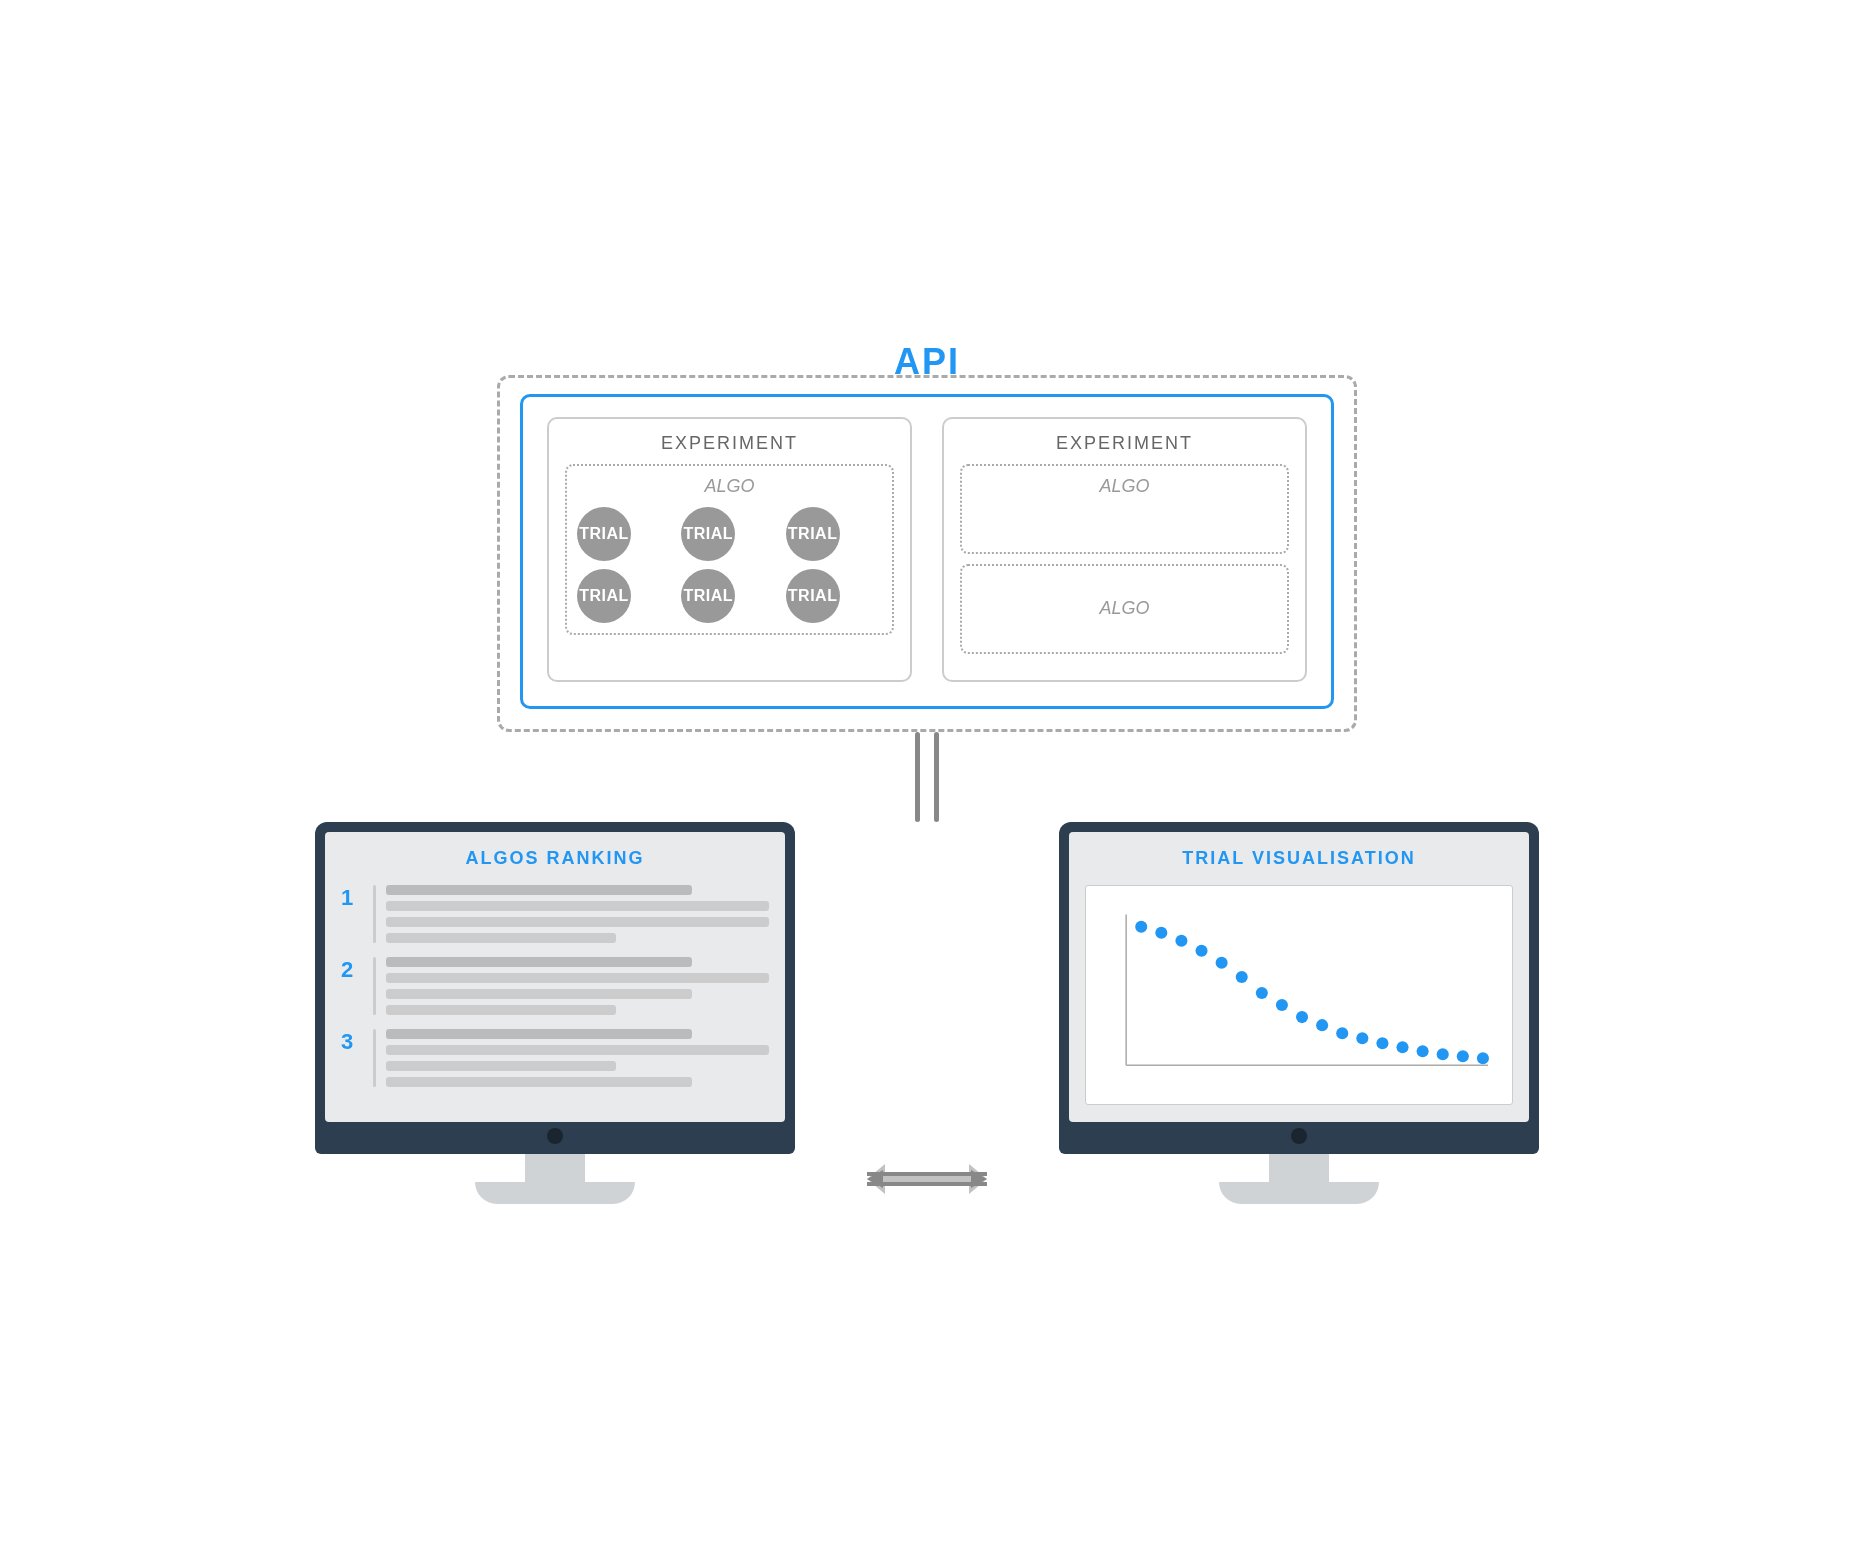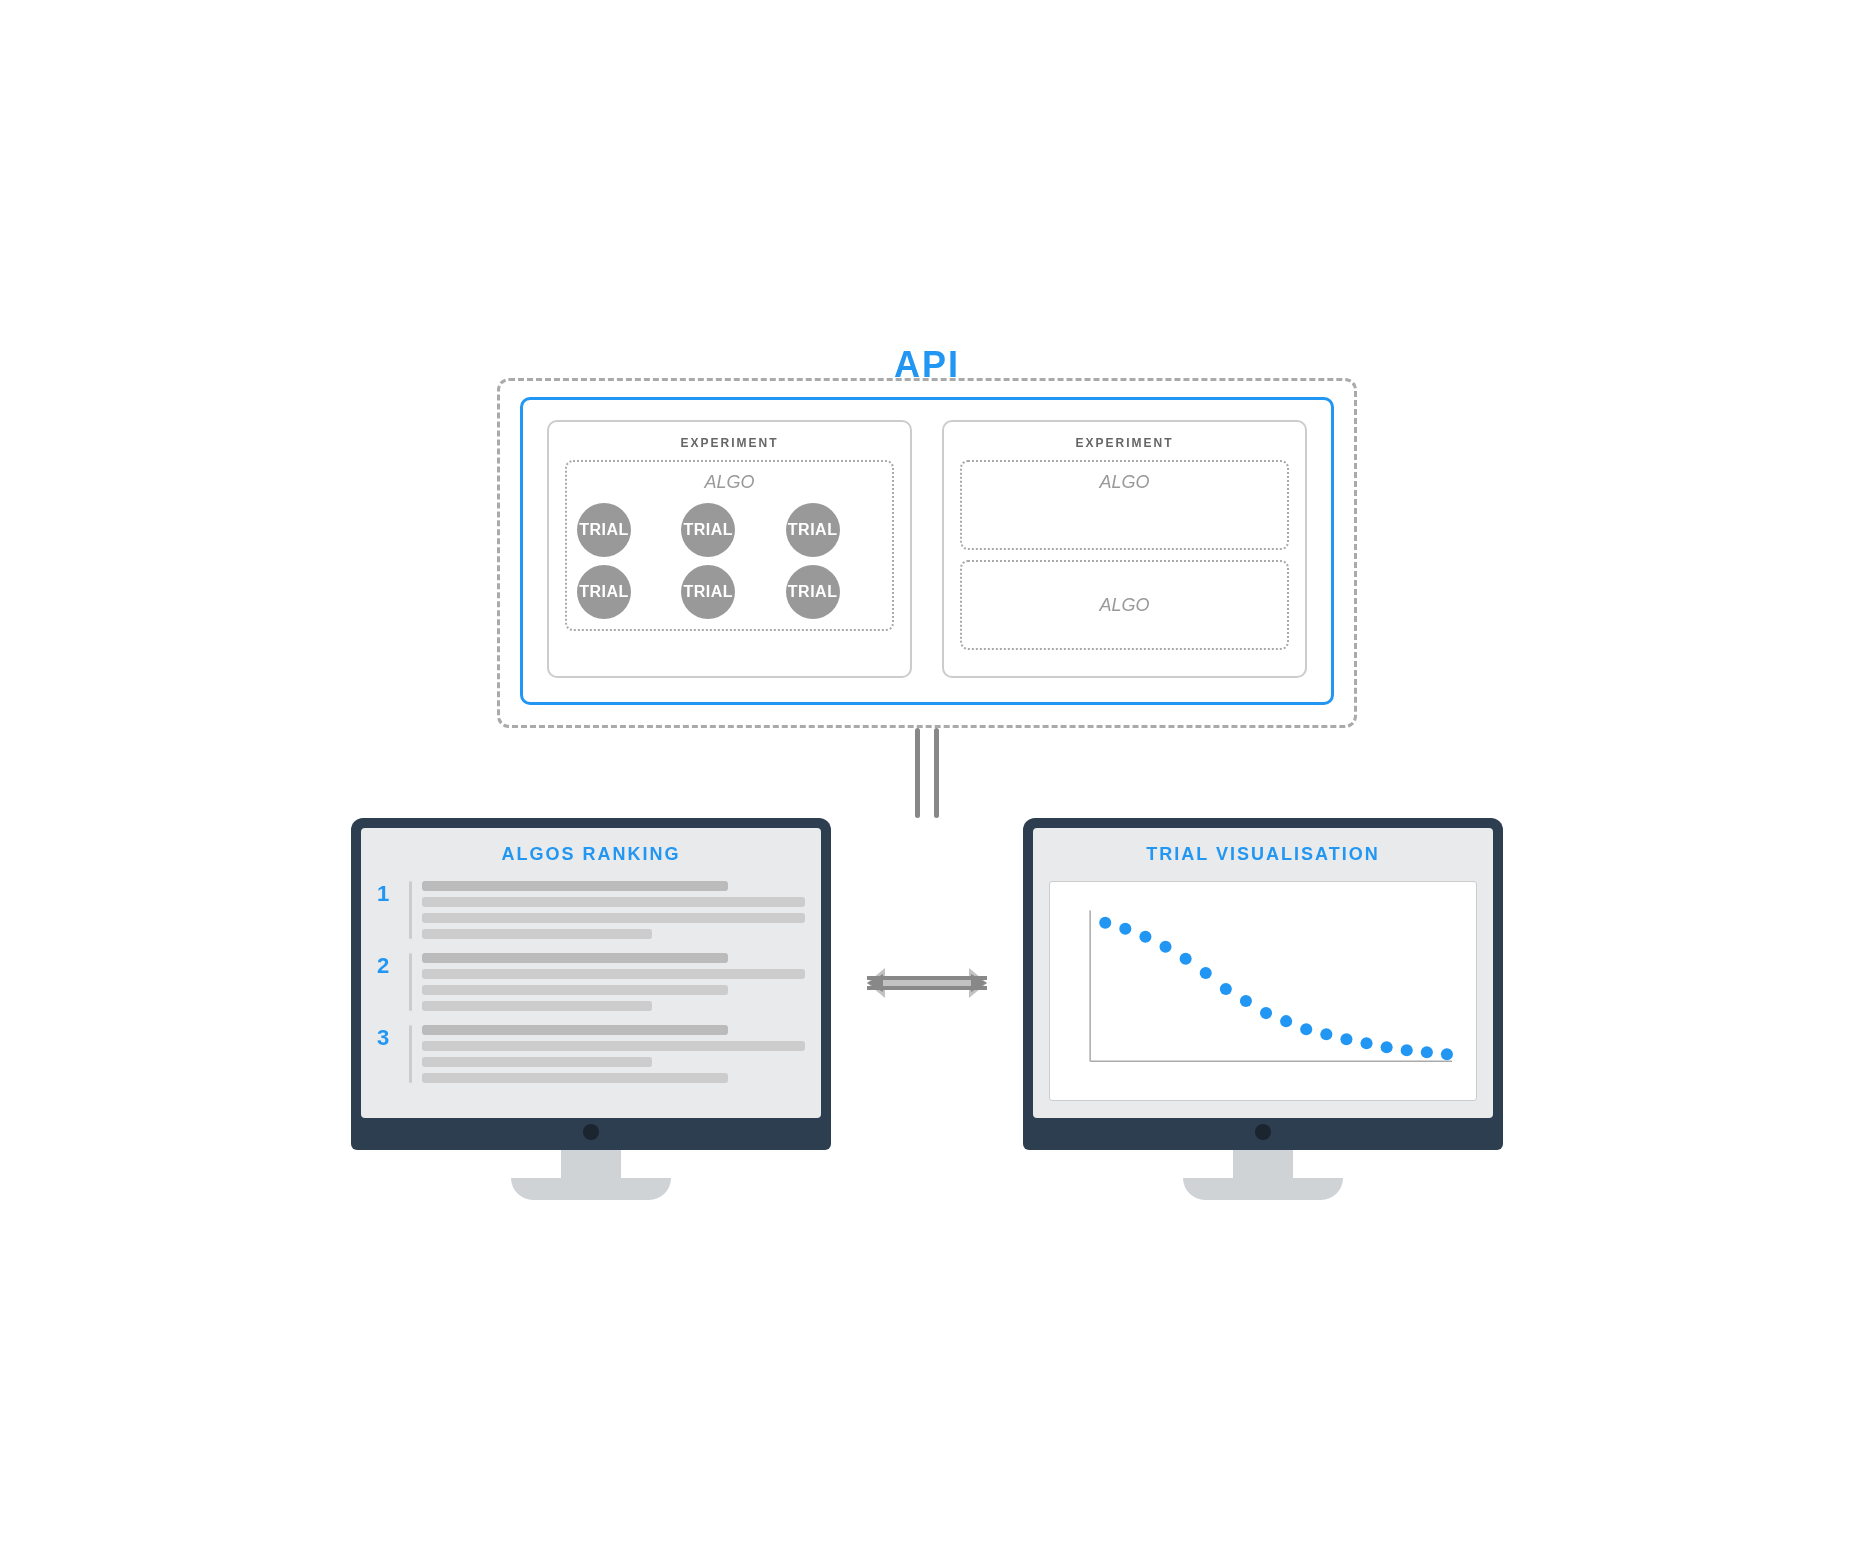--- a/index.html
+++ b/index.html
@@ -57,22 +57,22 @@
 
     
     .experiment-box {
       border: 2px solid #ccc;
       border-radius: 10px;
       padding: 14px 16px 16px;
       background: #fff;
       flex: 1;
     }
     .experiment-label {
-      font-size: 12px;
-      font-weight: 700;
+      font-size: 18px;
+      font-weight: 400;
       color: #666;
       letter-spacing: 2px;
       text-align: center;
       margin-bottom: 10px;
     }
     .algo-box {
       border: 2px dotted #aaa;
       border-radius: 8px;
       padding: 10px;
       margin-bottom: 10px;
@@ -123,22 +123,22 @@
       font-weight: 900;
       color: #2196F3;
       letter-spacing: 3px;
       text-align: center;
       margin-bottom: 30px;
     }
 
     
     .monitors-row {
       display: flex;
-      align-items: flex-start;
-      gap: 36px;
+      align-items: flex-end;
+      gap: 72px;
       width: 100%;
       justify-content: center;
     }
 
     
     .arrow-connector {
       display: flex;
       align-items: center;
       justify-content: center;
       margin-top: 140px;

